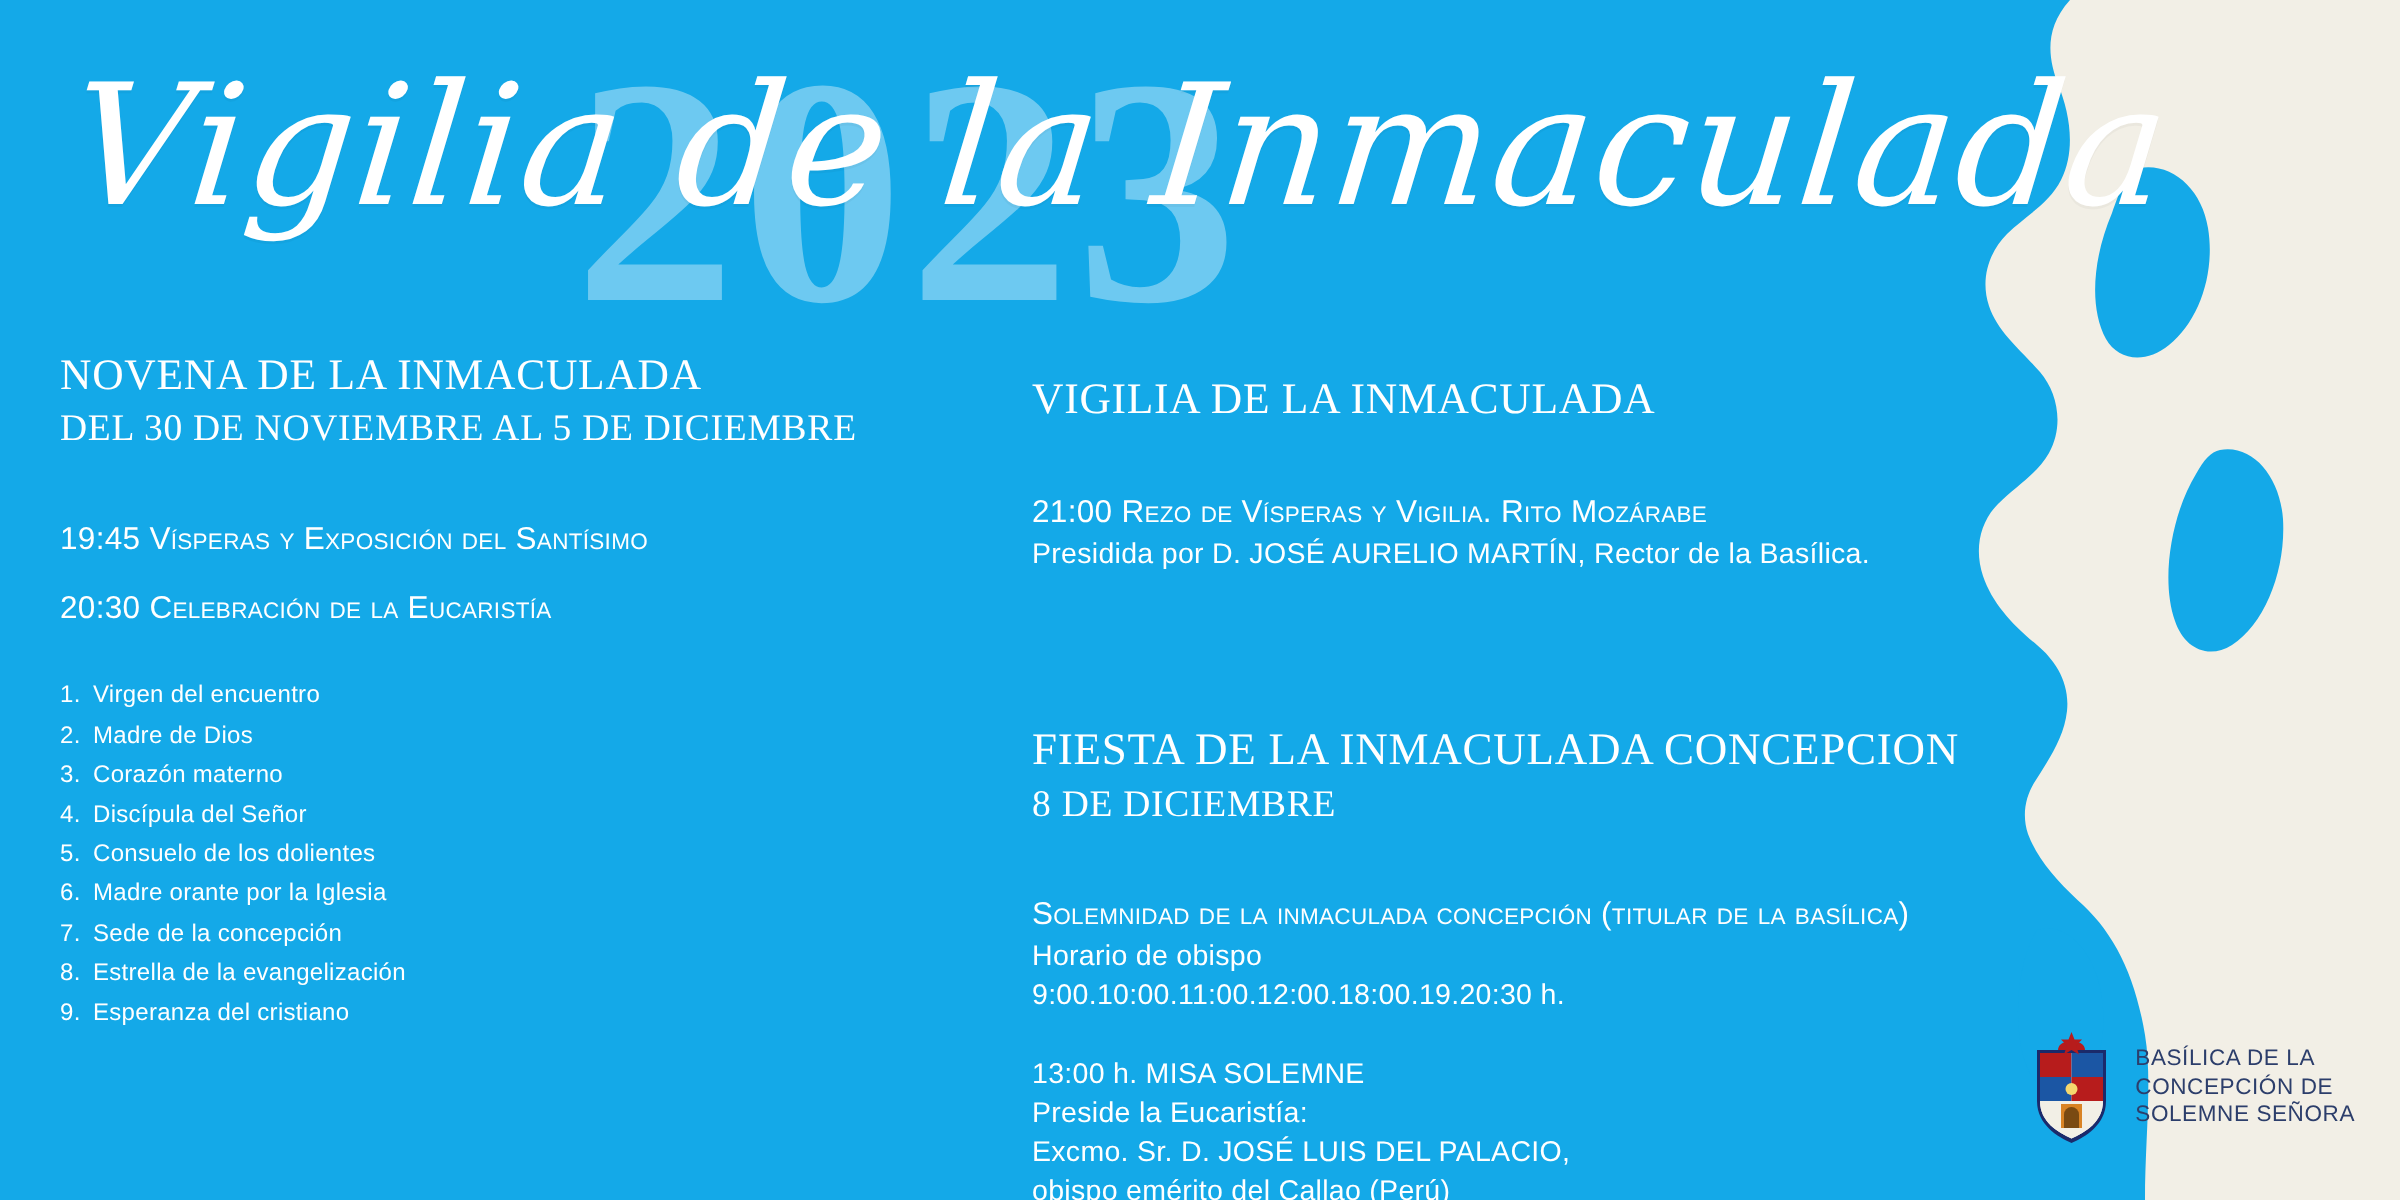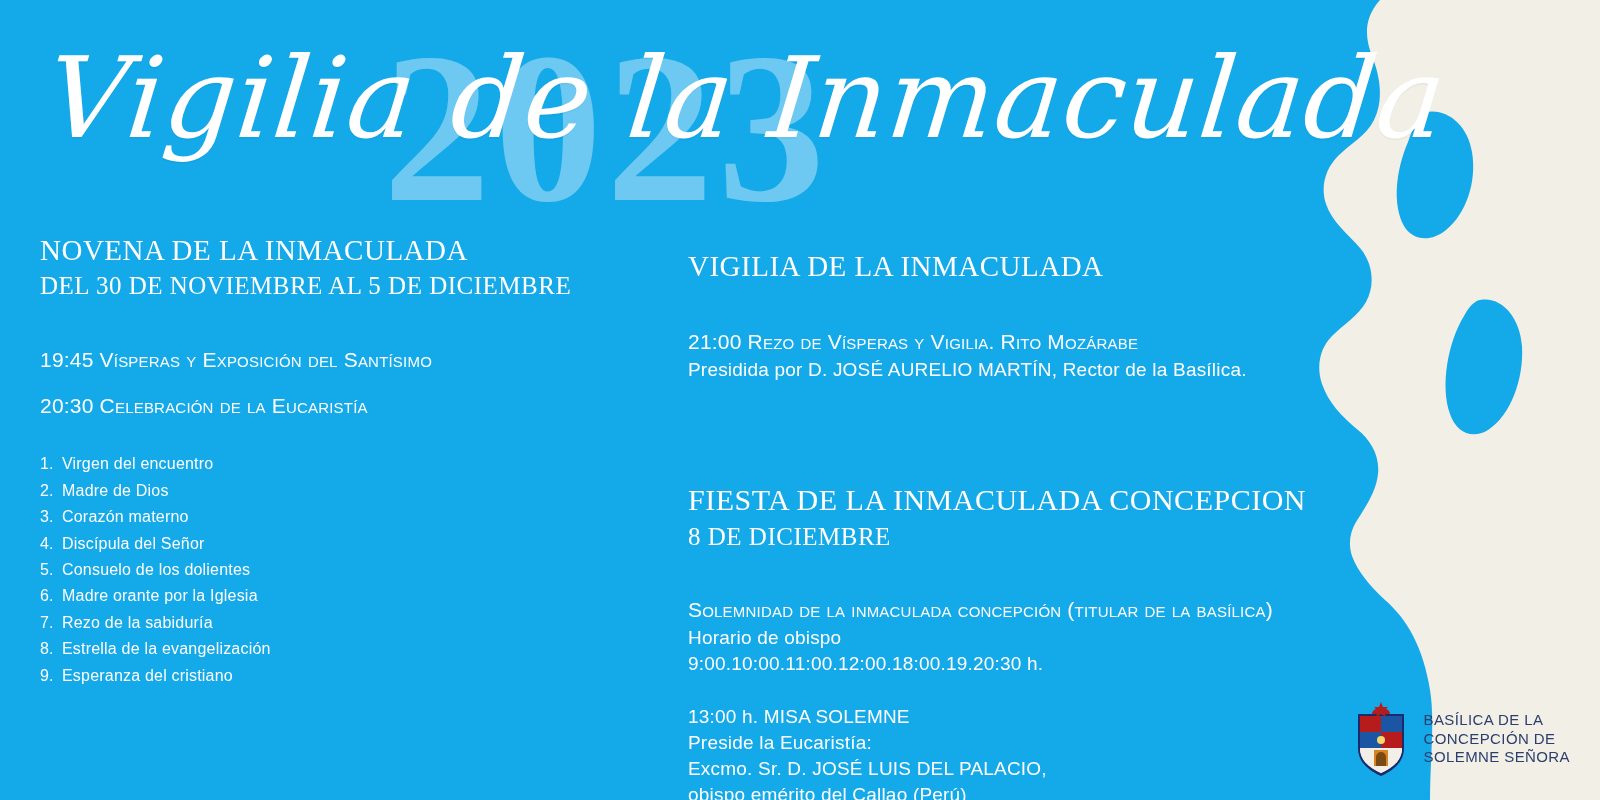--- a/index.html
+++ b/index.html
@@ -112,21 +112,21 @@
 
   
   .col-right .fiesta { margin-top: 98px; }
   .col-right .fiesta .sec-title { font-size: 30px; }
   .gap { height: 26px; }
 
   
   .logo {
     position: absolute;
     right: 30px;
-    bottom: 22px;
+    bottom: 36px;
     display: flex;
     align-items: center;
     gap: 12px;
   }
   .logo-text {
     font-family: "Liberation Sans", sans-serif;
     font-size: 15px;
     line-height: 1.25;
     color: #2c3e6b;
     letter-spacing: 0.4px;
@@ -193,21 +193,21 @@
       <p class="line sc">20:30 Celebración de la Eucaristía</p>
     </div>
 
     <ul class="numlist">
       <li><span class="num">1.</span><span>Virgen del encuentro</span></li>
       <li><span class="num">2.</span><span>Madre de Dios</span></li>
       <li><span class="num">3.</span><span>Corazón materno</span></li>
       <li><span class="num">4.</span><span>Discípula del Señor</span></li>
       <li><span class="num">5.</span><span>Consuelo de los dolientes</span></li>
       <li><span class="num">6.</span><span>Madre orante por la Iglesia</span></li>
-      <li><span class="num">7.</span><span>Rezo de la sabiduría</span></li>
+      <li><span class="num">7.</span><span>Sede de la concepción</span></li>
       <li><span class="num">8.</span><span>Estrella de la evangelización</span></li>
       <li><span class="num">9.</span><span>Esperanza del cristiano</span></li>
     </ul>
   </div>
 
   <div class="col col-right">
     <div class="sec-title">VIGILIA DE LA INMACULADA</div>
 
     <div class="block">
       <p class="line sc">21:00 Rezo de Vísperas y Vigilia. Rito Mozárabe</p>

